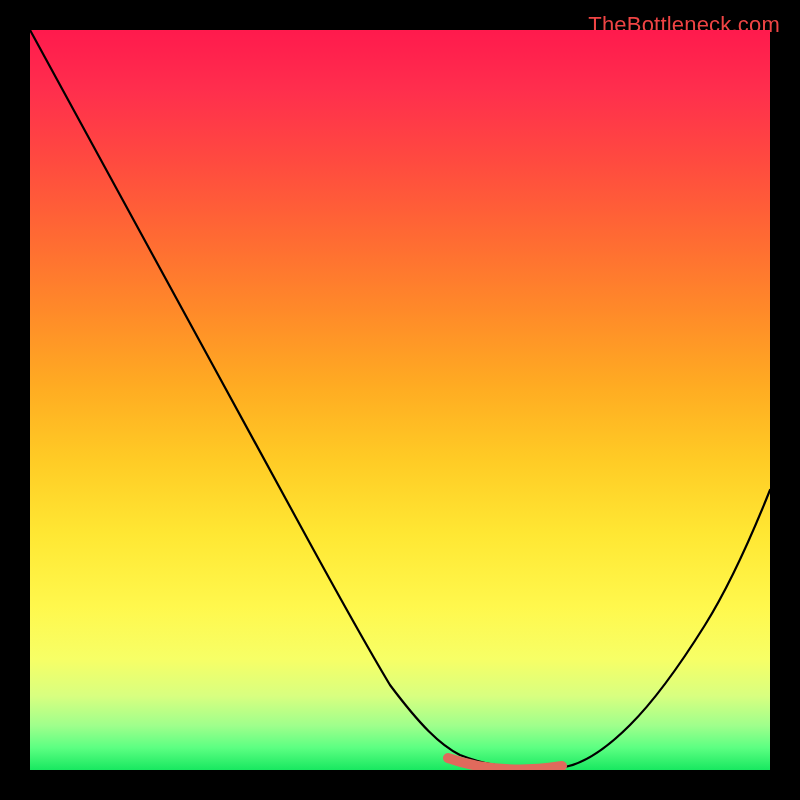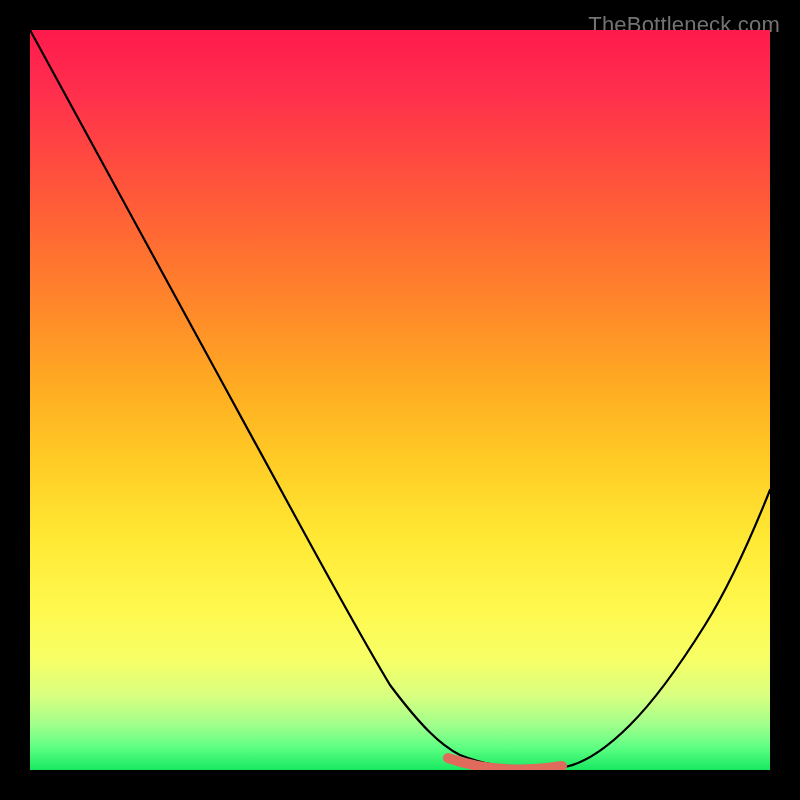--- a/index.html
+++ b/index.html
@@ -48,21 +48,21 @@
   .curve-svg {
     position: absolute;
     inset: 0;
     width: 100%;
     height: 100%;
   }
   .watermark {
     position: absolute;
     top: 12px;
     right: 20px;
-    color: #737373;
+    color: #ef4444;
     font-size: 22px;
     font-weight: 400;
     letter-spacing: 0.2px;
   }
   .bottom-band {
     position: absolute;
     left: 0;
     right: 0;
     height: 6px;
     bottom: 0;

